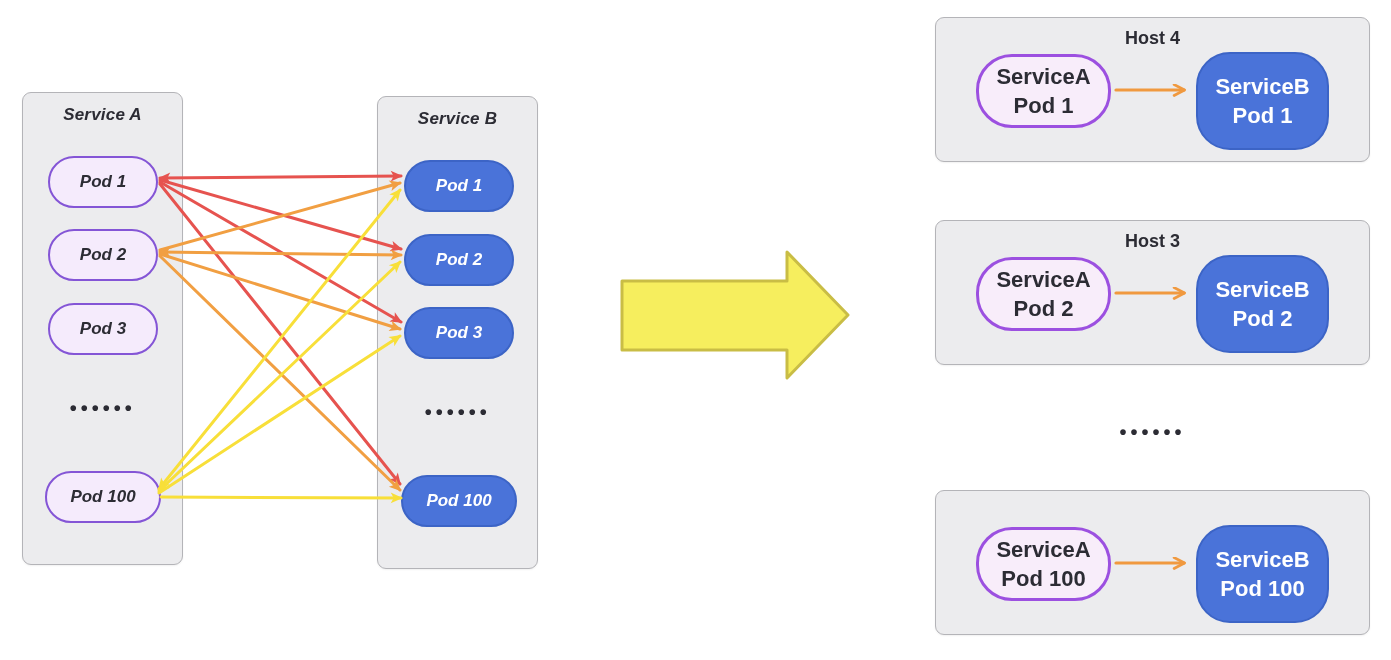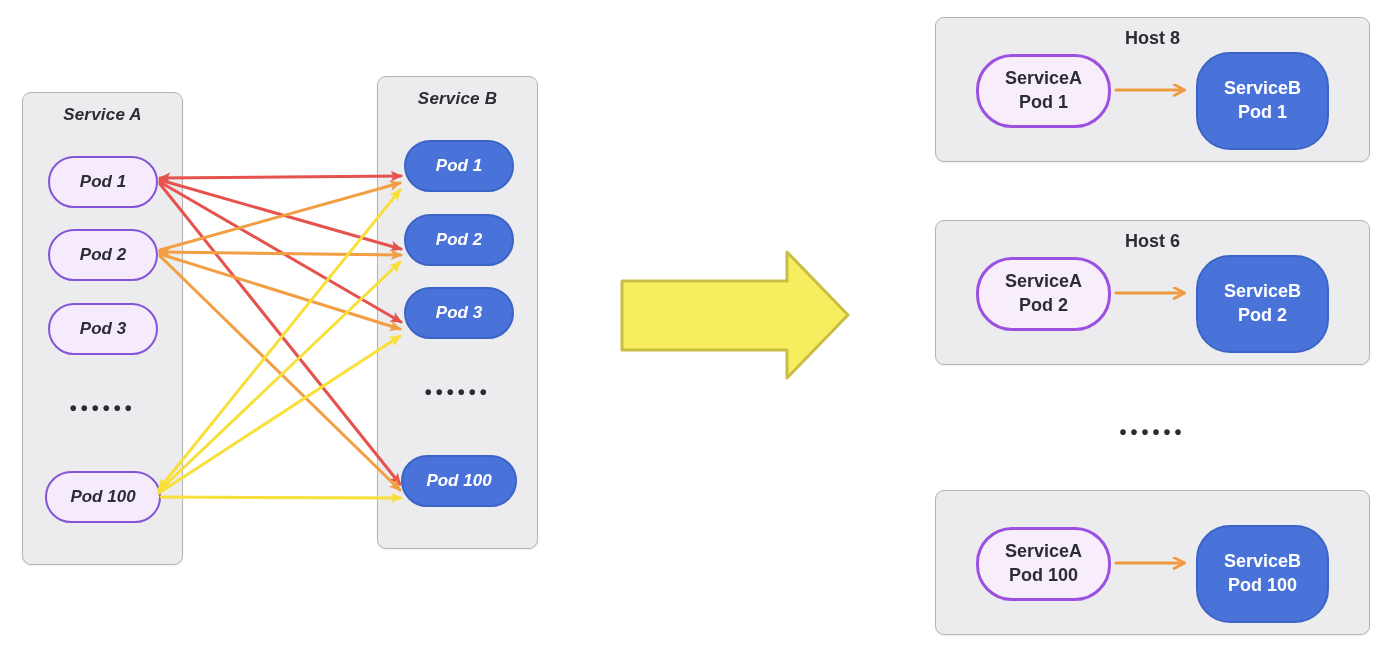--- a/index.html
+++ b/index.html
@@ -34,21 +34,21 @@
     position:absolute;left:935px;width:435px;height:145px;box-sizing:border-box;
     background:var(--box-fill,#ececee);border:1.5px solid var(--box-border,#b4b4b8);
     border-radius:9px;box-shadow:0 1px 2px rgba(0,0,0,0.06);
   }
   .host-title{
     position:absolute;top:10px;left:0;width:100%;text-align:center;
     font-size:18px;font-weight:700;
   }
   .host-pod{
     position:absolute;box-sizing:border-box;display:flex;flex-direction:column;
-    align-items:center;justify-content:center;font-size:18px;font-weight:700;line-height:1.32;
+    align-items:center;justify-content:center;font-size:22px;font-weight:700;line-height:1.32;
     text-align:center;
   }
   .host-pod-a{
     left:40px;top:36px;width:135px;height:74px;border-radius:36px;
     background:var(--host-pod-a-fill,#f8edfa);border:3px solid var(--host-pod-a-border,#9c50e0);
     color:var(--text-dark,#2c2c34);
   }
   .host-pod-b{
     left:260px;top:34px;width:133px;height:98px;border-radius:34px;
     background:var(--pod-b-fill,#4a73d9);border:2px solid var(--pod-b-border,#3c64c6);
@@ -81,43 +81,43 @@
 
   <div class="group-box" style="left:22px;top:92px;">
     <div class="group-title">Service A</div>
     <div class="pod pod-a" style="left:25px;top:63px;">Pod 1</div>
     <div class="pod pod-a" style="left:25px;top:136px;">Pod 2</div>
     <div class="pod pod-a" style="left:25px;top:210px;">Pod 3</div>
     <div class="dots" style="top:305px;">••••••</div>
     <div class="pod pod-a wide" style="left:22px;top:378px;">Pod 100</div>
   </div>
 
-  <div class="group-box" style="left:377px;top:76px;">
+  <div class="group-box" style="left:377px;top:96px;">
     <div class="group-title">Service B</div>
     <div class="pod pod-b" style="left:26px;top:63px;">Pod 1</div>
     <div class="pod pod-b" style="left:26px;top:137px;">Pod 2</div>
     <div class="pod pod-b" style="left:26px;top:210px;">Pod 3</div>
     <div class="dots" style="top:305px;">••••••</div>
     <div class="pod pod-b wide" style="left:23px;top:378px;">Pod 100</div>
   </div>
 
   <div class="host-box" style="top:17px;">
-    <div class="host-title">Host 8</div>
+    <div class="host-title">Host 4</div>
     <div class="host-pod host-pod-a">
       <div>ServiceA</div>
       <div>Pod 1</div>
     </div>
     <div class="host-pod host-pod-b">
       <div>ServiceB</div>
       <div>Pod 1</div>
     </div>
   </div>
 
   <div class="host-box" style="top:220px;">
-    <div class="host-title">Host 6</div>
+    <div class="host-title">Host 3</div>
     <div class="host-pod host-pod-a">
       <div>ServiceA</div>
       <div>Pod 2</div>
     </div>
     <div class="host-pod host-pod-b">
       <div>ServiceB</div>
       <div>Pod 2</div>
     </div>
   </div>
 

